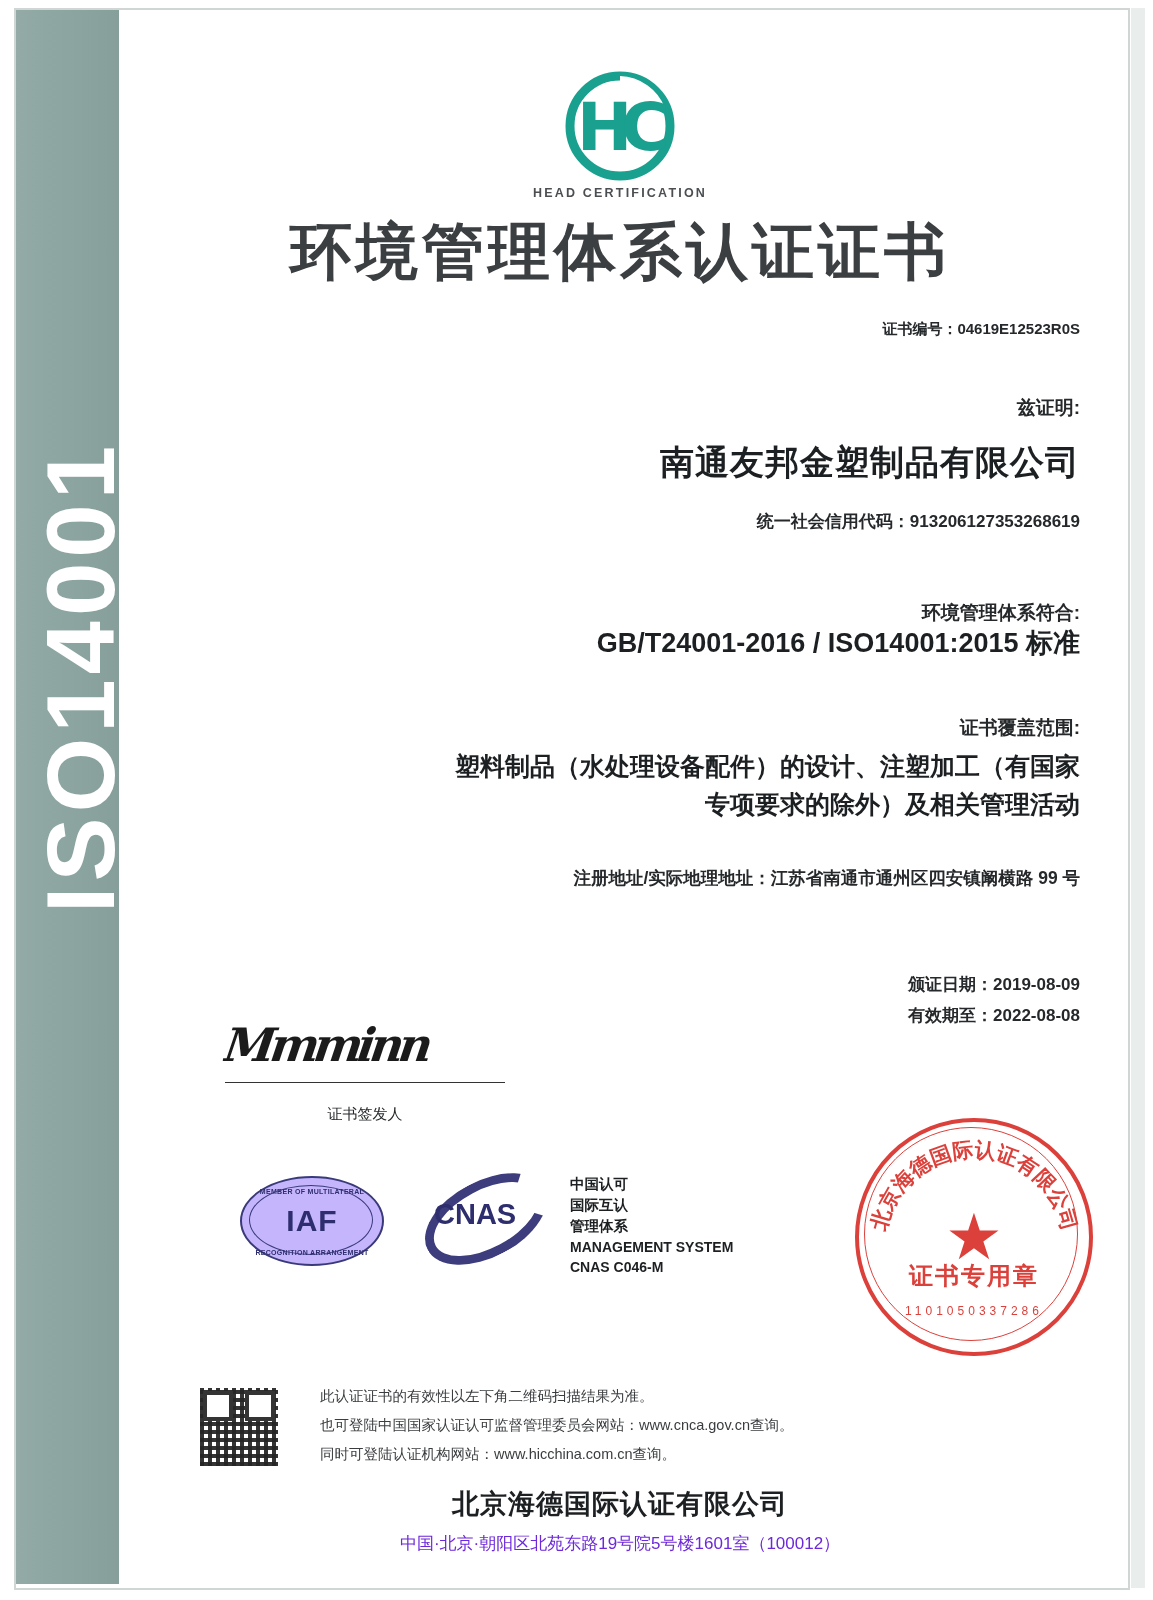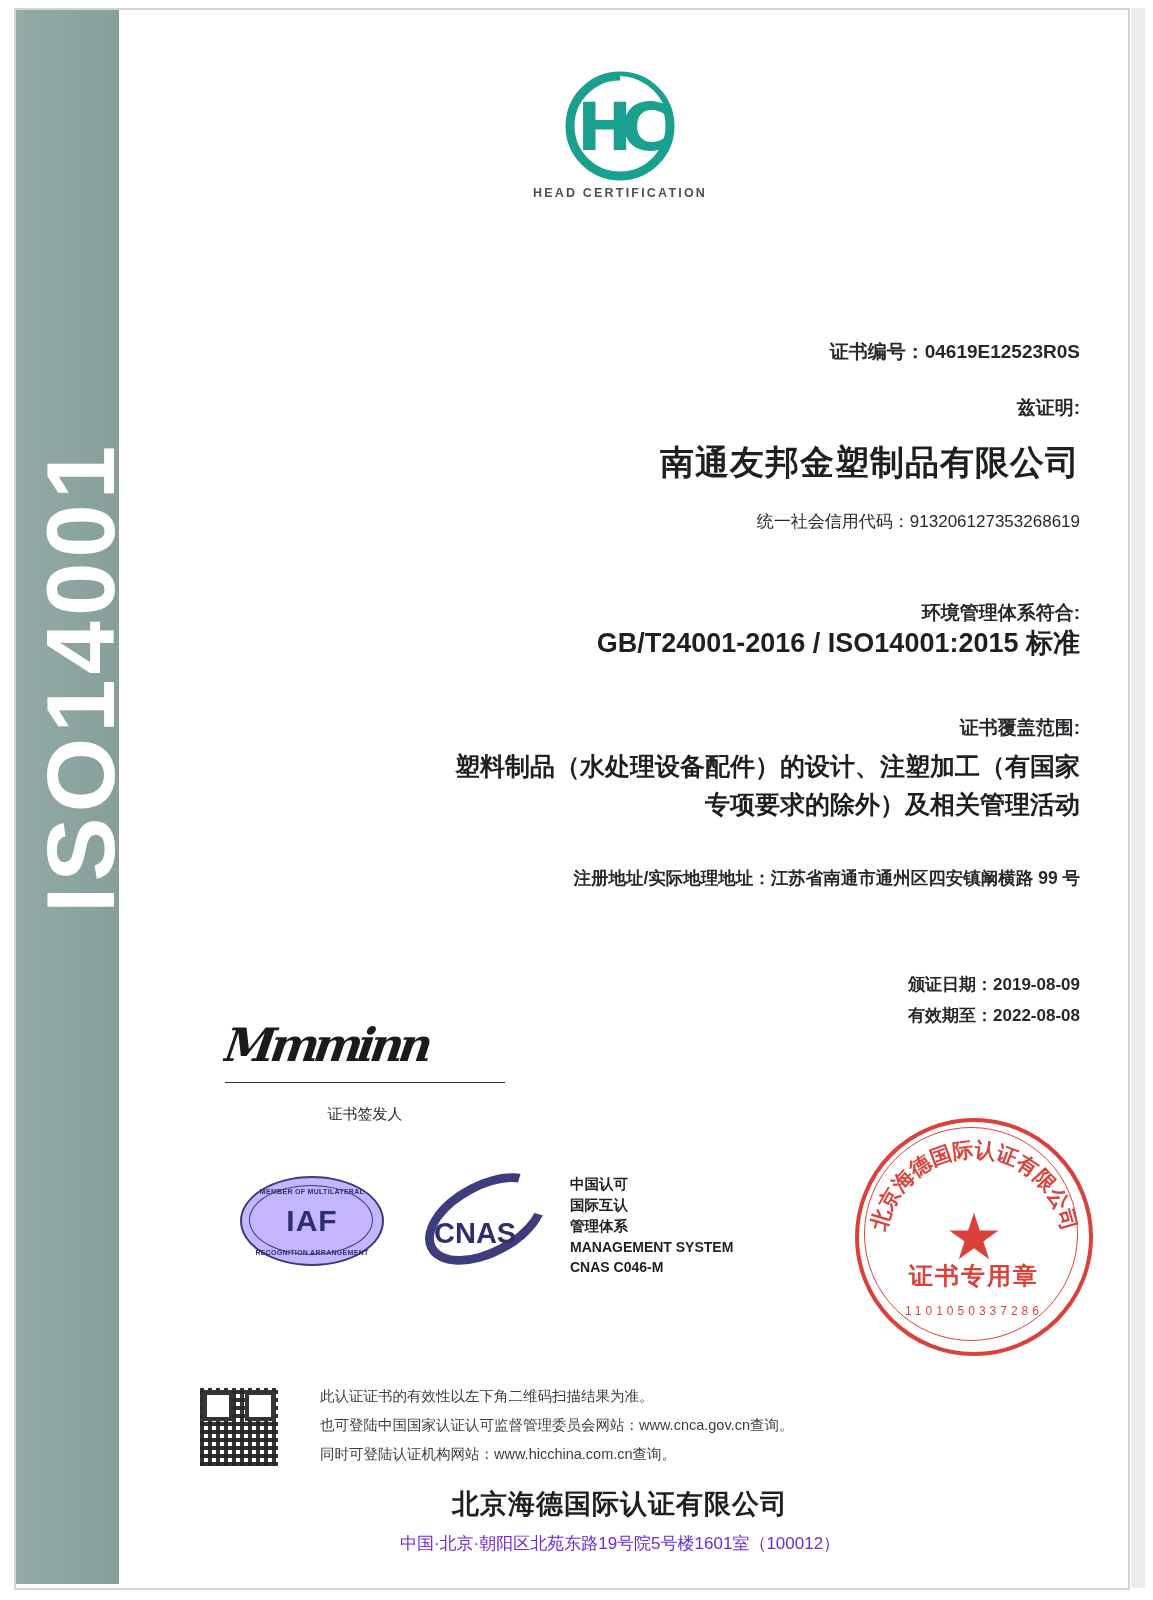--- a/index.html
+++ b/index.html
@@ -98,27 +98,27 @@
     color: #3b3f42;
     letter-spacing: 4px;
     font-family: "DejaVu Sans", sans-serif;
   }
 
   .row-right {
     position: absolute;
     right: 30px;
     text-align: right;
     color: #26292b;
+    font-weight: bold;
   }
 
   .cert-no {
     top: 300px;
-    font-size: 19px;
-    font-weight: bold;
-    margin-top: 19px;
+    font-size: 15px;
+    font-weight: bold;
   }
   .hereby {
     top: 375px;
     font-size: 19px;
     font-weight: bold;
   }
   .company {
     position: absolute;
     right: 30px; top: 420px;
     font-size: 34px;
@@ -262,21 +262,21 @@
     left: 0; top: 5px;
     width: 132px; height: 76px;
     border-radius: 50%;
     border: 9px solid #3d3d7d;
     border-right-color: transparent;
     transform: rotate(-28deg);
     box-sizing: border-box;
   }
   .cnas-text {
     position: absolute;
-    left: 14px; top: 41px;
+    left: 14px; top: 22px;
     width: 132px;
     font-size: 29px;
     font-weight: bold;
     color: #2e2e6e;
     letter-spacing: 0px;
   }
   .cnas-desc {
     position: absolute;
     left: 345px; top: 6px;
     font-size: 14.5px;
@@ -409,20 +409,21 @@
       <svg width="190" height="125" viewBox="0 0 190 125">
         <circle cx="95" cy="58" r="50" fill="none" stroke="#19a08e" stroke-width="9"></circle>
         <path d="M95 8 A50 50 0 0 1 140 40 L120 44 A30 30 0 0 0 95 28 Z" fill="#ffffff"></path>
         <text x="52" y="82" font-family="DejaVu Sans, sans-serif" font-size="66" font-weight="bold" fill="#19a08e">H</text>
         <text x="96" y="82" font-family="DejaVu Sans, sans-serif" font-size="66" font-weight="bold" fill="#19a08e">C</text>
         <path d="M95 12 a46 46 0 0 1 0 92 a46 46 0 0 1 0 -92" fill="none" stroke="none"></path>
       </svg>
       <div class="logo-sub">HEAD CERTIFICATION</div>
     </div>
 
+    <div class="cert-title">环境管理体系认证证书</div>
 
     <div class="row-right cert-no">
       <span>证书编号：</span><span>04619E12523R0S</span>
     </div>
 
     <div class="row-right hereby">兹证明:</div>
     <div class="company">南通友邦金塑制品有限公司</div>
     <div class="row-right credit">
       <span>统一社会信用代码：</span><span>913206127353268619</span>
     </div>

